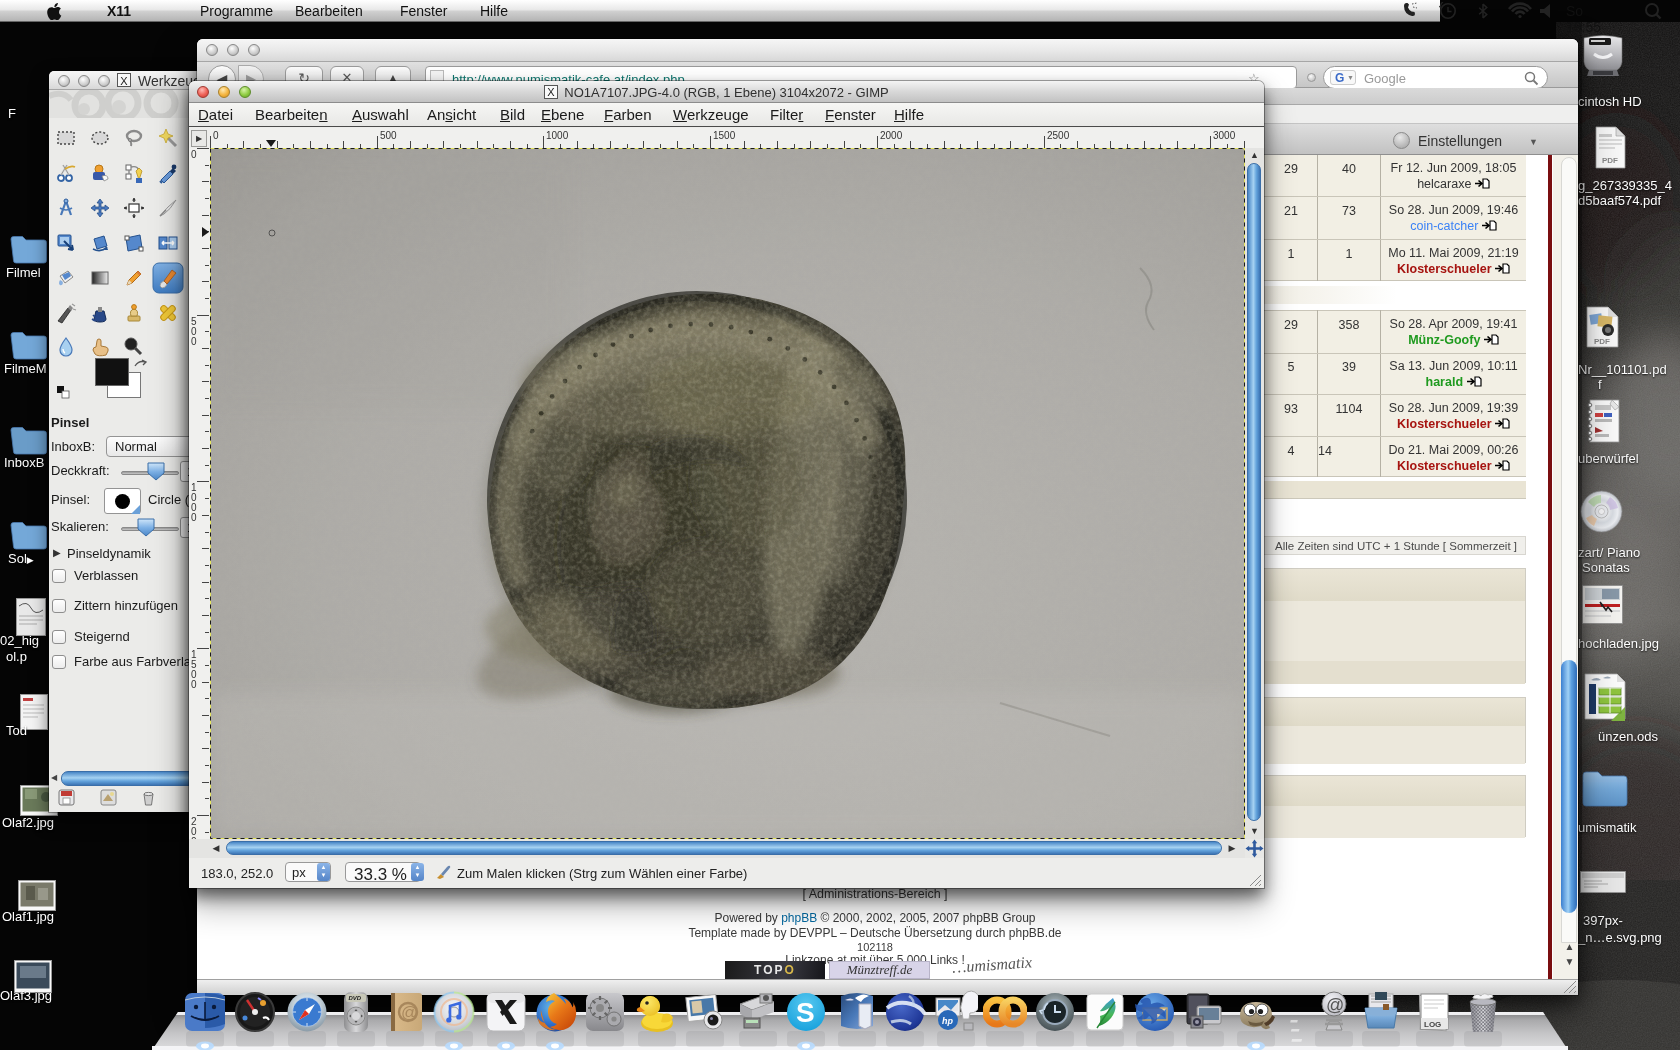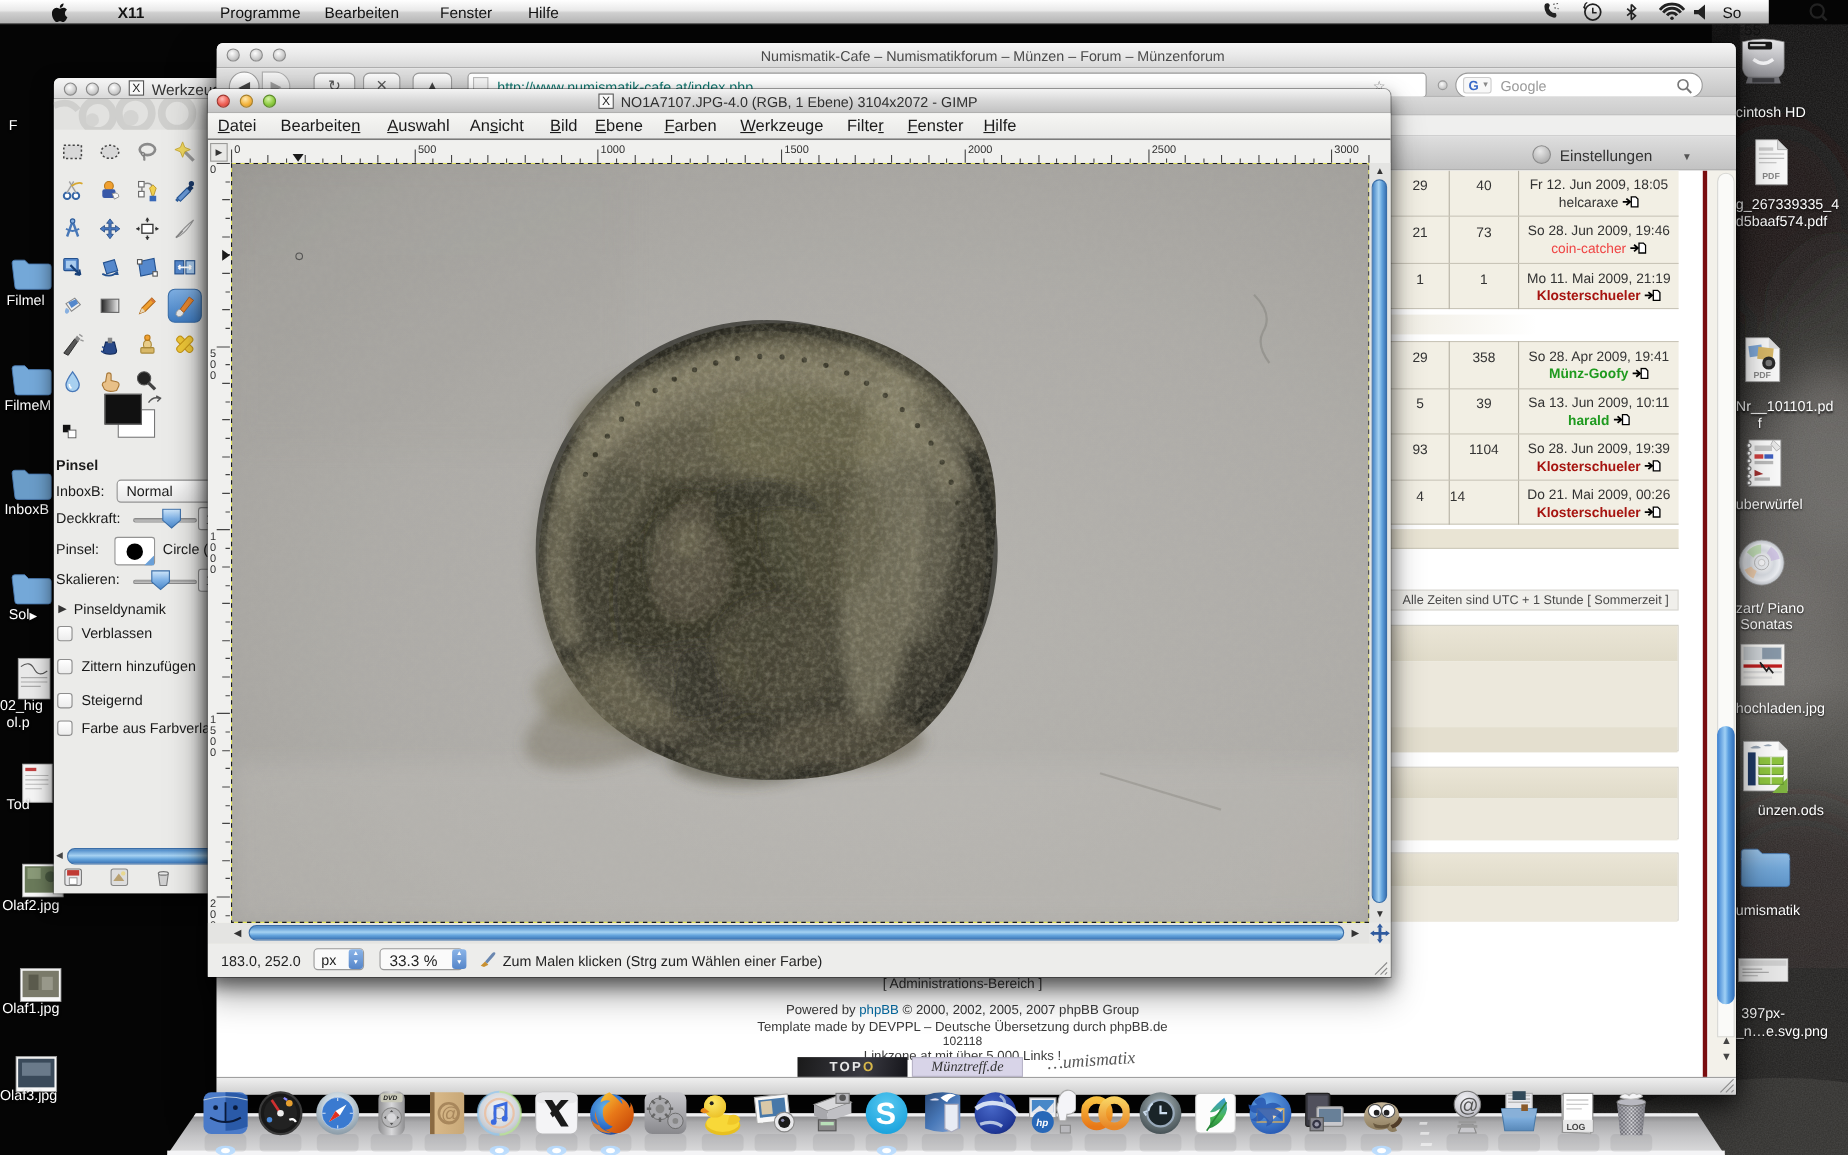--- a/index.html
+++ b/index.html
@@ -3,21 +3,21 @@
 <meta charset="utf-8">
 <style>
   * { margin:0; padding:0; box-sizing:border-box; }
   html,body { width:1680px; height:1050px; overflow:hidden; background:#000; }
   body { font-family:"Liberation Sans", sans-serif; }
   #screen { position:absolute; top:0; left:0; width:1680px; height:1050px; background:#050505; overflow:hidden; }
   .abs { position:absolute; }
   .lbl { position:absolute; color:#fff; font-size:13px; text-shadow:0 1px 2px rgba(0,0,0,.9); white-space:nowrap; }
 
   
-  #menubar { position:absolute; top:0; left:0; width:1608px; height:22px;
+  #menubar { position:absolute; top:0; left:0; width:1440px; height:22px;
     background:linear-gradient(#ffffff,#e9e9e9 45%,#cfcfcf 55%,#b4b4b4);
     border-bottom:1px solid #666; z-index:60;text-decoration:underline; }
   #menubar .mi { position:absolute; top:3px; font-size:14px; color:#111; }
 
   
   .macwin { position:absolute; border-radius:6px 6px 0 0; }
   .titlebar { position:absolute; left:0; top:0; width:100%; height:22px;
     background:linear-gradient(#f4f4f4,#d8d8d8 50%,#c2c2c2);
     border-bottom:1px solid #8c8c8c; border-radius:6px 6px 0 0; }
   .titlebar.inactive { background:linear-gradient(#f6f6f6,#e9e9e9 50%,#d8d8d8); border-bottom:1px solid #a6a6a6; }
@@ -88,21 +88,20 @@
     <rect width="300" height="170" fill="#232221"></rect>
     <ellipse cx="240" cy="160" rx="160" ry="60" fill="#3f3e3c" opacity="0.55"></ellipse>
     <rect width="300" height="170" filter="url(#speck2)" opacity="0.55"></rect>
   </svg>
 
   <div id="safari" class="macwin">
     <div class="titlebar inactive" style="height:23px;">
       <div class="tl" style="left:9px;  background:radial-gradient(circle at 40% 35%,#fdfdfd,#c9c9c9 60%,#9a9a9a); border:1px solid #888;"></div>
       <div class="tl" style="left:30px; background:radial-gradient(circle at 40% 35%,#fdfdfd,#c9c9c9 60%,#9a9a9a); border:1px solid #888;"></div>
       <div class="tl" style="left:51px; background:radial-gradient(circle at 40% 35%,#fdfdfd,#c9c9c9 60%,#9a9a9a); border:1px solid #888;"></div>
-      <div class="wtitle" style="color:#4a4a4a; padding-left:30px;">Numismatik-Cafe – Numismatikforum – Münzen – Forum – Münzenforum</div>
     </div>
 
     <div class="abs" style="left:0; top:23px; width:100%; height:26px; background:linear-gradient(#e0e0e0,#c6c6c6); border-bottom:1px solid #9a9a9a;">
       <div class="abs" style="left:11px; top:3px; width:28px; height:28px; border-radius:50%; background:linear-gradient(#fdfdfd,#d0d0d0); border:1px solid #9a9a9a; color:#444; font-size:14px; text-align:center; line-height:26px;">◀</div>
       <div class="abs" style="left:41px; top:3px; width:26px; height:28px; border-radius:0 14px 14px 0; background:linear-gradient(#f2f2f2,#cccccc); border:1px solid #aaa; color:#999; font-size:13px; text-align:center; line-height:26px;">▶</div>
       <div class="abs" style="left:88px; top:4px; width:38px; height:24px; border-radius:6px; background:linear-gradient(#fbfbfb,#d6d6d6); border:1px solid #9a9a9a; color:#555; font-size:14px; text-align:center; line-height:22px;">↻</div>
       <div class="abs" style="left:133px; top:4px; width:34px; height:24px; border-radius:6px; background:linear-gradient(#fbfbfb,#d6d6d6); border:1px solid #9a9a9a; color:#555; font-size:13px; text-align:center; line-height:22px;">✕</div>
       <div class="abs" style="left:178px; top:4px; width:36px; height:24px; border-radius:6px; background:linear-gradient(#fbfbfb,#d6d6d6); border:1px solid #9a9a9a; color:#444; font-size:12px; text-align:center; line-height:22px;">▲</div>
       <div class="abs" style="left:228px; top:4px; width:872px; height:23px; border-radius:4px; background:#fff; border:1px solid #9a9a9a;">
         <div class="abs" style="left:4px; top:3px; width:14px; height:16px; border:1px solid #bbb; background:#f4f4f4;"></div>
@@ -158,21 +157,21 @@
           <div class="abs" style="left:1068px; top:7px; width:52px; text-align:center; font-size:12.5px;">29</div>
           <div class="abs" style="left:1121px; top:7px; width:62px; text-align:center; font-size:12.5px;">40</div>
           <div class="abs" style="left:1184px; top:6px; width:145px; text-align:center; font-size:12.5px;">Fr 12. Jun 2009, 18:05</div>
           <div class="abs" style="left:1184px; top:22px; width:145px; text-align:center; font-size:12.5px; color:#333;">helcaraxe <svg width="15" height="11" style="vertical-align:-1px;">
               <path d="M0 5.5 h6 M3.5 2.5 L7 5.5 L3.5 8.5" stroke="#000" stroke-width="1.6" fill="none"></path>
               <path d="M8 1 h4 l2 2 v7 h-6 z" fill="#fff" stroke="#000" stroke-width="1.2"></path>
             </svg></div>
           <div class="abs" style="left:1068px; top:49px; width:52px; text-align:center; font-size:12.5px;">21</div>
           <div class="abs" style="left:1121px; top:49px; width:62px; text-align:center; font-size:12.5px;">73</div>
           <div class="abs" style="left:1184px; top:48px; width:145px; text-align:center; font-size:12.5px;">So 28. Jun 2009, 19:46</div>
-          <div class="abs" style="left:1184px; top:64px; width:145px; text-align:center; font-size:12.5px; color:#ef4444;">coin-catcher <svg width="15" height="11" style="vertical-align:-1px;">
+          <div class="abs" style="left:1184px; top:64px; width:145px; text-align:center; font-size:12.5px; color:#3b82f6;">coin-catcher <svg width="15" height="11" style="vertical-align:-1px;">
               <path d="M0 5.5 h6 M3.5 2.5 L7 5.5 L3.5 8.5" stroke="#000" stroke-width="1.6" fill="none"></path>
               <path d="M8 1 h4 l2 2 v7 h-6 z" fill="#fff" stroke="#000" stroke-width="1.2"></path>
             </svg></div>
           <div class="abs" style="left:1068px; top:92px; width:52px; text-align:center; font-size:12.5px;">1</div>
           <div class="abs" style="left:1121px; top:92px; width:62px; text-align:center; font-size:12.5px;">1</div>
           <div class="abs" style="left:1184px; top:91px; width:145px; text-align:center; font-size:12.5px;">Mo 11. Mai 2009, 21:19</div>
           <div class="abs" style="left:1184px; top:107px; width:145px; text-align:center; font-size:12.5px; color:#a61410;font-weight:bold;">Klosterschueler <svg width="15" height="11" style="vertical-align:-1px;">
               <path d="M0 5.5 h6 M3.5 2.5 L7 5.5 L3.5 8.5" stroke="#000" stroke-width="1.6" fill="none"></path>
               <path d="M8 1 h4 l2 2 v7 h-6 z" fill="#fff" stroke="#000" stroke-width="1.2"></path>
             </svg></div>
@@ -811,21 +810,21 @@
               <path d="M0.5 9.5 L4.2 6.8 v5.4 z"></path>
               <path d="M18.5 9.5 L14.8 6.8 v5.4 z"></path>
             </g>
           </svg>
       </div>
 
       <div class="abs" style="left:0; top:755px; width:1075px; height:30px; background:#ededeb; font-size:13px; color:#222;">
         <span class="abs" style="left:12px; top:8px;">183.0, 252.0</span>
         <span class="abs" style="left:96px; top:4px; width:46px; height:20px; border:1px solid #999; border-radius:4px; background:#fafafa; padding:2px 0 0 6px; font-size:13px;">px</span>
         <span class="abs" style="left:128px; top:5px; width:13px; height:18px; border-radius:3px; background:linear-gradient(#8ab4e8,#5585c8); color:#fff; font-size:6px; text-align:center; line-height:8px;">▲<br>▼</span>
-        <span class="abs" style="left:156px; top:4px; width:76px; height:20px; border:1px solid #999; border-radius:4px; background:#fafafa; padding:2px 12px 0 8px; font-size:14px;">33.3 %</span>
+        <span class="abs" style="left:156px; top:4px; width:76px; height:20px; border:1px solid #999; border-radius:4px; background:#fafafa; padding:2px 12px 0 8px; font-size:17px;">33.3 %</span>
         <span class="abs" style="left:222px; top:5px; width:13px; height:18px; border-radius:3px; background:linear-gradient(#8ab4e8,#5585c8); color:#fff; font-size:6px; text-align:center; line-height:8px;">▲<br>▼</span>
         <svg class="abs" style="left:246px; top:6px;" width="16" height="16">
             <path d="M2 14 L6 10 L9 13 L5 15 Z" fill="#c89030"></path>
             <path d="M6 10 L12 3 q2 -2 3 -1 q1 1 -1 3 L8 12 Z" fill="#6a87b0"></path>
           </svg>
         <span class="abs" style="left:268px; top:8px;">Zum Malen klicken (Strg zum Wählen einer Farbe)</span>
         <svg class="abs" style="left:1060px; top:16px;" width="13" height="13">
             <path d="M12 1 L1 12 M12 6 L6 12 M12 10 L10 12" stroke="#8a8a8a" stroke-width="1"></path>
           </svg>
       </div>

